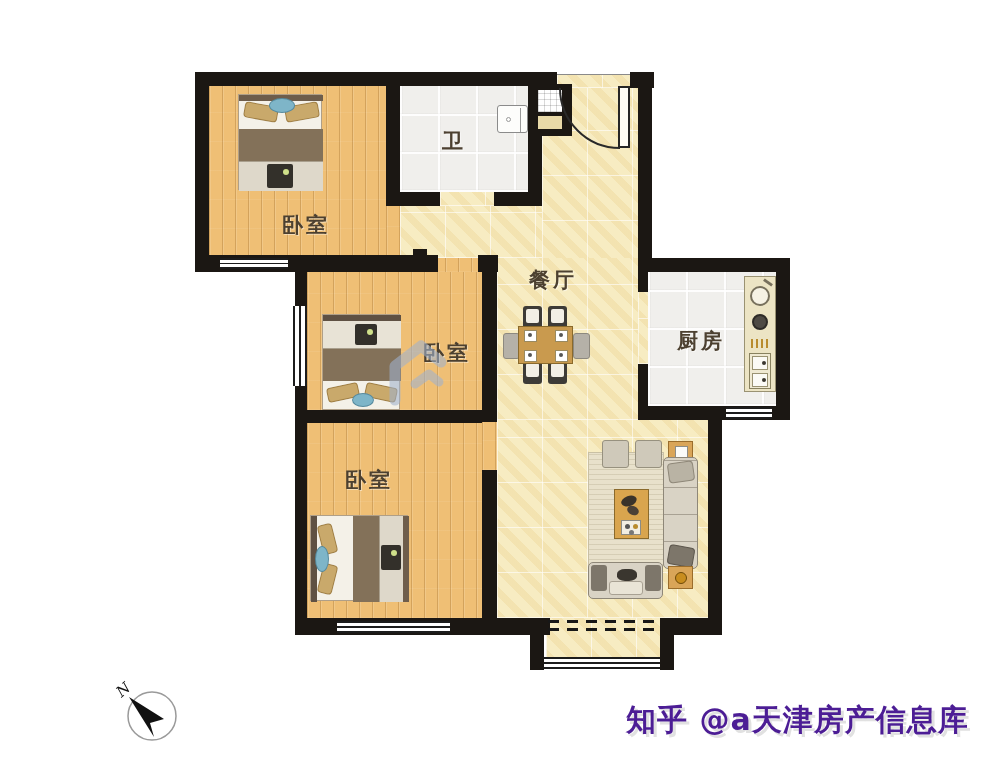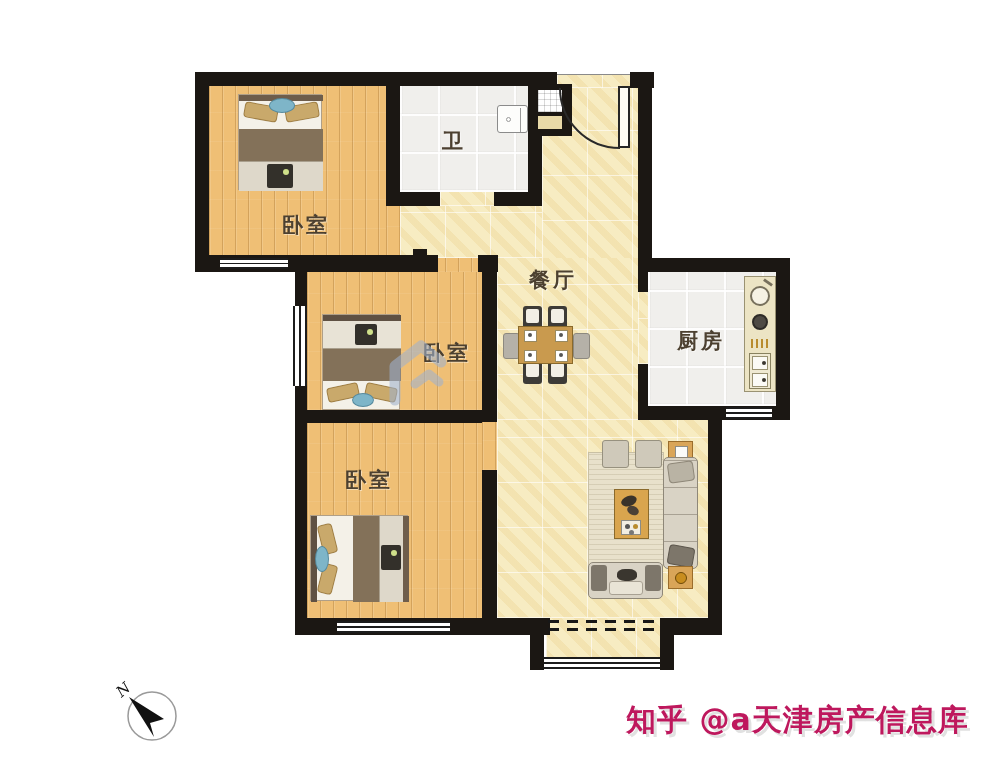--- a/index.html
+++ b/index.html
@@ -31,21 +31,21 @@
   .chair-d{position:absolute;background:#3d3b37;border-radius:3px;}
   .chair-d .cush{position:absolute;left:3px;right:3px;top:3px;bottom:7px;background:#f2efe6;border-radius:2px;}
   .chair-g{position:absolute;background:#b5b1a8;border-radius:3px;border:1px solid #8d897f;}
   .plate{position:absolute;width:11px;height:10px;background:#fff;border:1px solid #9a8a60;}
   .plate::after{content:"";position:absolute;left:3px;top:2px;width:4px;height:4px;border-radius:50%;background:#555;}
   .brand-mark{position:absolute;left:385px;top:338px;display:flex;align-items:center;gap:8px;
               opacity:.58;pointer-events:none;}
   .brand-text{font-size:50px;letter-spacing:4px;color:#a0b2ce;font-weight:600;
               font-family:"DejaVu Sans","Liberation Sans",sans-serif;}
   .credit{position:absolute;left:626px;top:700px;width:360px;font-size:30px;letter-spacing:1px;
-          color:#be185d;font-weight:700;text-shadow:3px 3px 0 rgba(218,218,218,.8);
+          color:#4c1d95;font-weight:700;text-shadow:3px 3px 0 rgba(218,218,218,.8);
           font-family:"DejaVu Sans","Liberation Sans",sans-serif;}
 </style>
 </head>
 <body>
 
 <div id="stage">
 
   <div class="abs wood" style="left:209px;top:86px;width:177px;height:172px;"></div>
   <div class="abs wood" style="left:386px;top:200px;width:14px;height:56px;"></div>
   <div class="abs wood" style="left:307px;top:272px;width:175px;height:138px;"></div>

